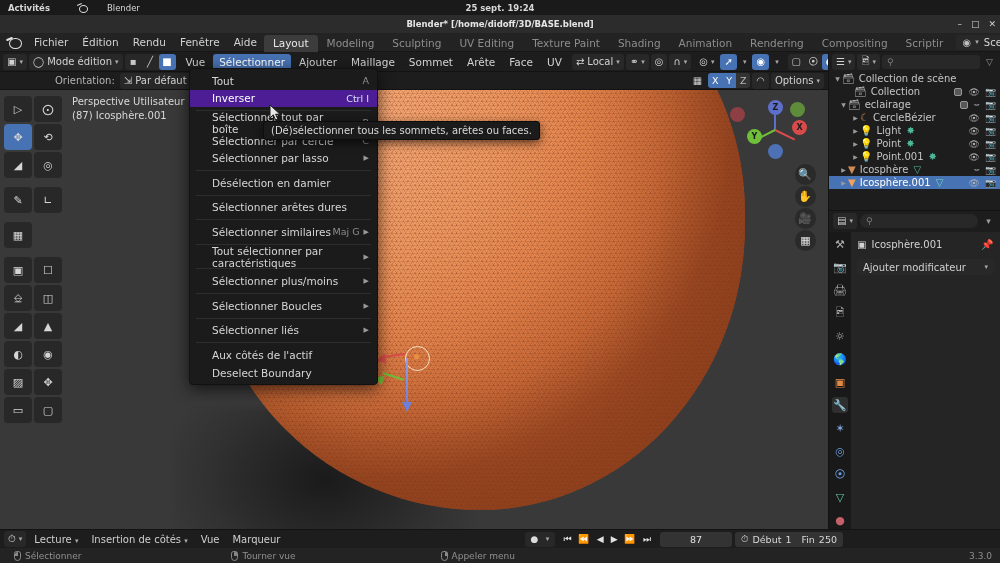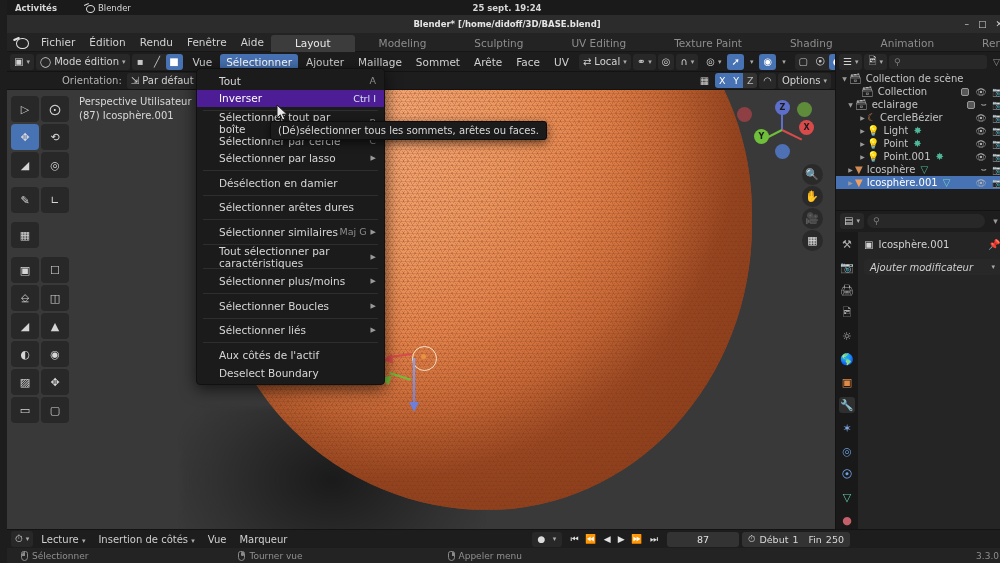--- a/index.html
+++ b/index.html
@@ -3,30 +3,30 @@
 <meta charset="utf-8">
 <style>
   * { margin:0; padding:0; box-sizing:border-box; }
   body {
     width:1000px; height:563px; overflow:hidden;
     background:#1d1d1d;
     font-family:"DejaVu Sans", sans-serif;
     font-size:11px; color:#d5d5d5;
     -webkit-font-smoothing:antialiased;
   }
-  .root { position:relative; width:992px; height:563px;margin-left:7px; }
+  .root { position:relative; width:992px; height:563px; }
 
   
   .gnome-bar {
     position:absolute; top:0; left:0; width:1000px; height:15px;
     background:#1a1a1a; color:#d8d8d8; font-size:8.5px;
     display:flex; align-items:center;
   }
   .gnome-activities { margin-left:8px; font-weight:600; }
-  .gnome-app { margin-left:28px; display:flex; align-items:center; gap:4px; }
+  .gnome-app { margin-left:28px; display:flex; align-items:center; gap:20px; }
   .gnome-clock {
     position:absolute; left:0; right:0; text-align:center; font-size:8.5px; font-weight:600;
   }
   .blender-logo-mini {
     display:inline-block; width:9px; height:9px; position:relative;
   }
   .blender-logo-mini::before{
     content:""; position:absolute; left:1px; top:2px; width:7px; height:6px;
     border:1.2px solid #dcdcdc; border-radius:50%;
   }
@@ -56,21 +56,21 @@
   .blender-logo::before{
     content:""; position:absolute; left:3px; top:3.5px; width:10.5px; height:9px;
     border:1.6px solid #e2e2e2; border-radius:50%;
   }
   .blender-logo::after{
     content:""; position:absolute; left:0px; top:3px; width:7px; height:2px;
     background:#e2e2e2; transform:rotate(-23deg); border-radius:1px;
   }
   .mnu { padding:0 7px; font-size:10.5px; color:#d2d2d2; line-height:19px; height:19px; white-space:nowrap; }
   .wstab {
-    padding:0 24px; font-size:10.5px; color:#8d8d8d; line-height:17px; height:17px;
+    padding:0 9px; font-size:10.5px; color:#8d8d8d; line-height:17px; height:17px;
     margin-top:2px; white-space:nowrap; border-radius:3px 3px 0 0;
   }
   .wstab.active { background:#3c3c3c; color:#e8e8e8; }
   .topbar-right { margin-left:auto; display:flex; align-items:center; height:19px; padding-right:4px; }
   .scene-field {
     display:flex; align-items:center; height:15px; background:#282828;
     border-radius:3px; margin-left:4px; padding:0 2px;
   }
   .scene-ico { width:17px; height:13px; display:flex; align-items:center; justify-content:center; color:#c0c0c0; font-size:10px; }
   .scene-name { font-size:10px; color:#d8d8d8; padding:0 26px 0 5px; }
@@ -221,21 +221,21 @@
   }
   .pr-head { height:19px; display:flex; align-items:center; gap:3px; padding:0 4px; }
   .pr-search { flex:1; height:14px; background:#282828; border-radius:7px; display:flex; align-items:center; padding-left:6px; font-size:9px; color:#7c7c7c; }
   .pr-tabs { position:absolute; left:0; top:21px; width:22px; bottom:0; display:flex; flex-direction:column; align-items:center; gap:7px; padding-top:4px; background:#191919; }
   .ptab { width:16px; height:16px; display:flex; align-items:center; justify-content:center; font-size:11px; color:#b0b0b0; border-radius:3px; }
   .ptab.active { background:#2f2f2f; }
   .pr-main { position:absolute; left:22px; right:0; top:21px; bottom:0; padding:5px 6px; background:#252525; }
   .pr-obj { height:15px; display:flex; align-items:center; gap:5px; font-size:10px; color:#d3d3d3; }
   .pr-mod {
     margin-top:7px; height:16px; background:#282828; border-radius:3px;
-    display:flex; align-items:center; padding:0 6px; font-size:10px; color:#d0d0d0;font-style:italic;
+    display:flex; align-items:center; padding:0 6px; font-size:10px; color:#d0d0d0;
   }
 
   
   .timeline { position:absolute; left:0; top:529px; width:1000px; height:19px; background:#1d1d1d; border-top:1px solid #131313; display:flex; align-items:center; gap:3px; padding:0 4px; }
   .tl-menu { font-size:10px; color:#cfcfcf; padding:0 5px; }
   .tl-center { margin-left:auto; display:flex; align-items:center; gap:3px; }
   .rec-grp { display:flex; align-items:center; background:#282828; border-radius:3px; height:15px; padding:0 2px; }
   .play-grp { display:flex; align-items:center; gap:7px; padding:0 6px; color:#e2e2e2; font-size:9px; }
   .frm-fld { width:72px; height:15px; background:#333; border-radius:3px; display:flex; align-items:center; justify-content:center; font-size:9.5px; color:#e2e2e2; }
   .range-fld { height:15px; background:#333; border-radius:3px; display:flex; align-items:center; gap:4px; padding:0 6px; font-size:9.5px; color:#d8d8d8; }
@@ -282,21 +282,21 @@
     <span class="mnu">Aide</span>
     <span style="width:8px"></span>
     <span class="wstab active">Layout</span>
     <span class="wstab">Modeling</span>
     <span class="wstab">Sculpting</span>
     <span class="wstab">UV Editing</span>
     <span class="wstab">Texture Paint</span>
     <span class="wstab">Shading</span>
     <span class="wstab">Animation</span>
     <span class="wstab">Rendering</span>
-    <span class="wstab">Orientation</span>
+    <span class="wstab">Compositing</span>
     <span class="wstab">Scriptir</span>
 
     <span class="topbar-right">
       <span class="scene-field">
         <span class="scene-ico">◉</span>
         <span class="chev">▾</span>
         <span class="scene-name">Scene</span>
       </span>
 
     </span>

